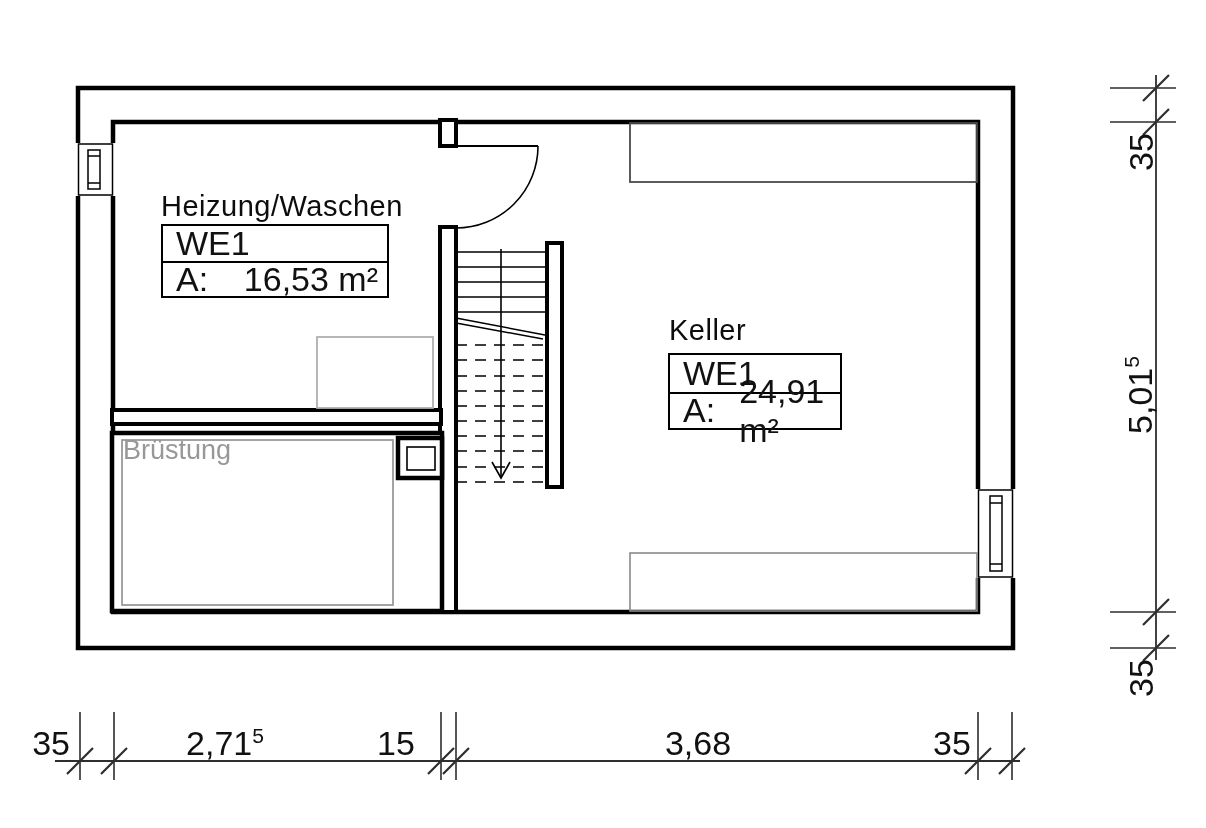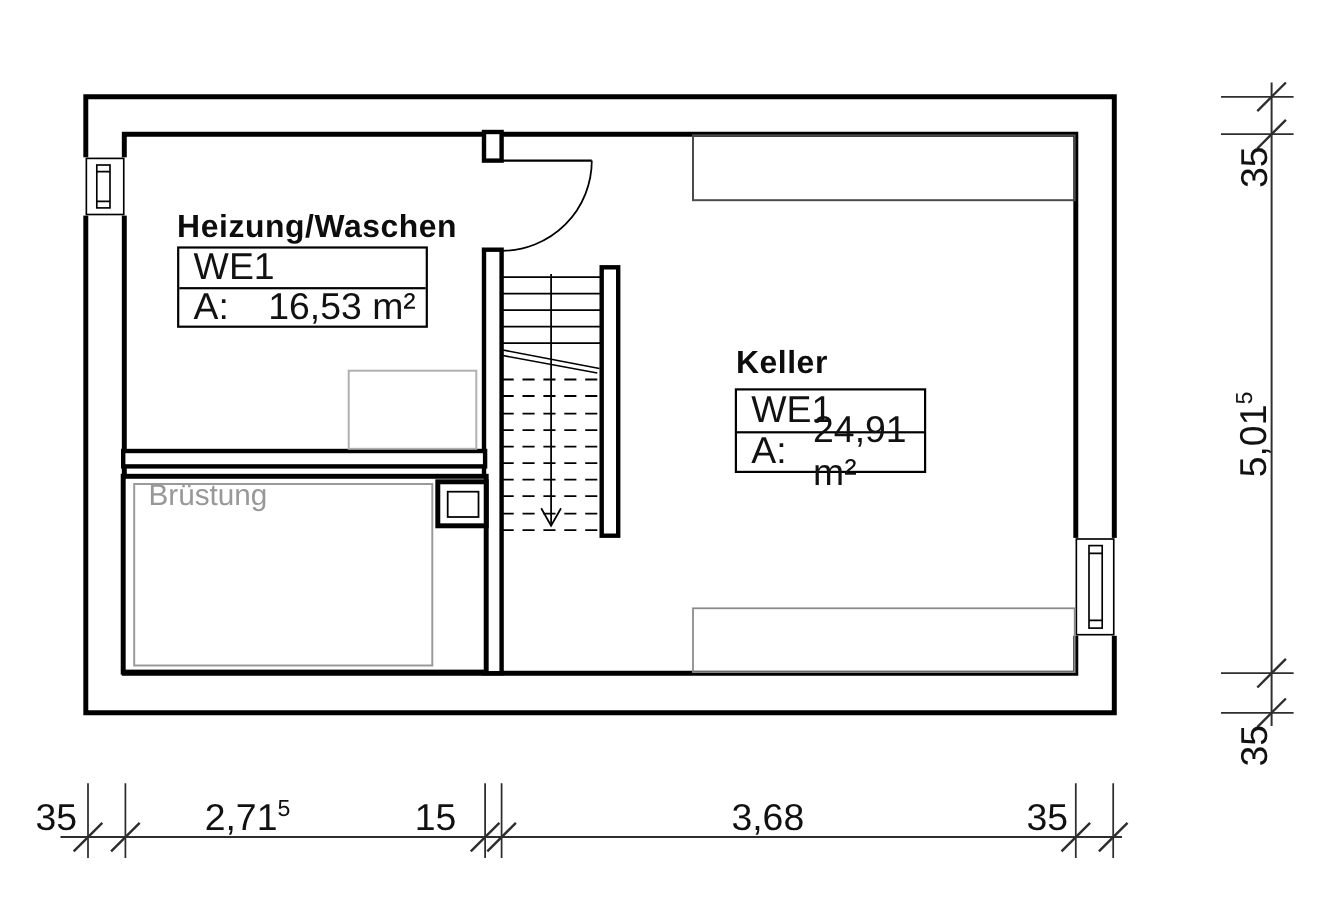--- a/index.html
+++ b/index.html
@@ -1,32 +1,32 @@
 <!DOCTYPE html>
 <html><head>
 <meta charset="utf-8">
 <style>
   html,body{margin:0;padding:0;background:#fff;}
   body{width:1206px;height:828px;position:relative;overflow:hidden;
        font-family:"Liberation Sans","DejaVu Sans",sans-serif;color:#111;}
   .stage{position:absolute;inset:0;width:1206px;height:828px;}
   svg.plan{position:absolute;left:0;top:0;}
   .abs{position:absolute;line-height:1;white-space:nowrap;}
-  .room-title{font-size:29px;font-weight:bold;color:#0d0d0d;letter-spacing:0.5px;}
+  .room-title{font-size:29px;font-weight:normal;color:#0d0d0d;letter-spacing:0.5px;}
   .room-table{position:absolute;border:2.5px solid #000;background:#fff;box-sizing:border-box;}
   .room-table .row{display:flex;align-items:center;box-sizing:border-box;
                    font-size:34px;color:#111;padding-left:13px;padding-right:9px;}
   .room-table .row + .row{border-top:2px solid #000;}
   .t-heizung{left:161px;top:224px;width:228px;height:74px;}
   .t-heizung .row{height:35px;}
   .t-heizung .row.area{justify-content:space-between;}
   .t-keller{left:668px;top:353px;width:174px;height:77px;}
   .t-keller .row{height:36.5px;}
   .t-keller .row.area .val{margin-left:24px;}
-  .parapet-label{left:123px;top:437px;font-size:27px;color:#989898;margin-left:12px;}
+  .parapet-label{left:123px;top:437px;font-size:27px;color:#989898;}
   .dim{font-size:34px;color:#111;}
   .dim sup{font-size:0.62em;}
   .dim-b{bottom:68px;transform:translateX(-50%);}
   .dim-b.end{transform:translateX(-100%);}
   .dim-r{transform:translate(-50%,-50%) rotate(-90deg);}
 </style>
 </head>
 <body>
 
 <div class="stage">

